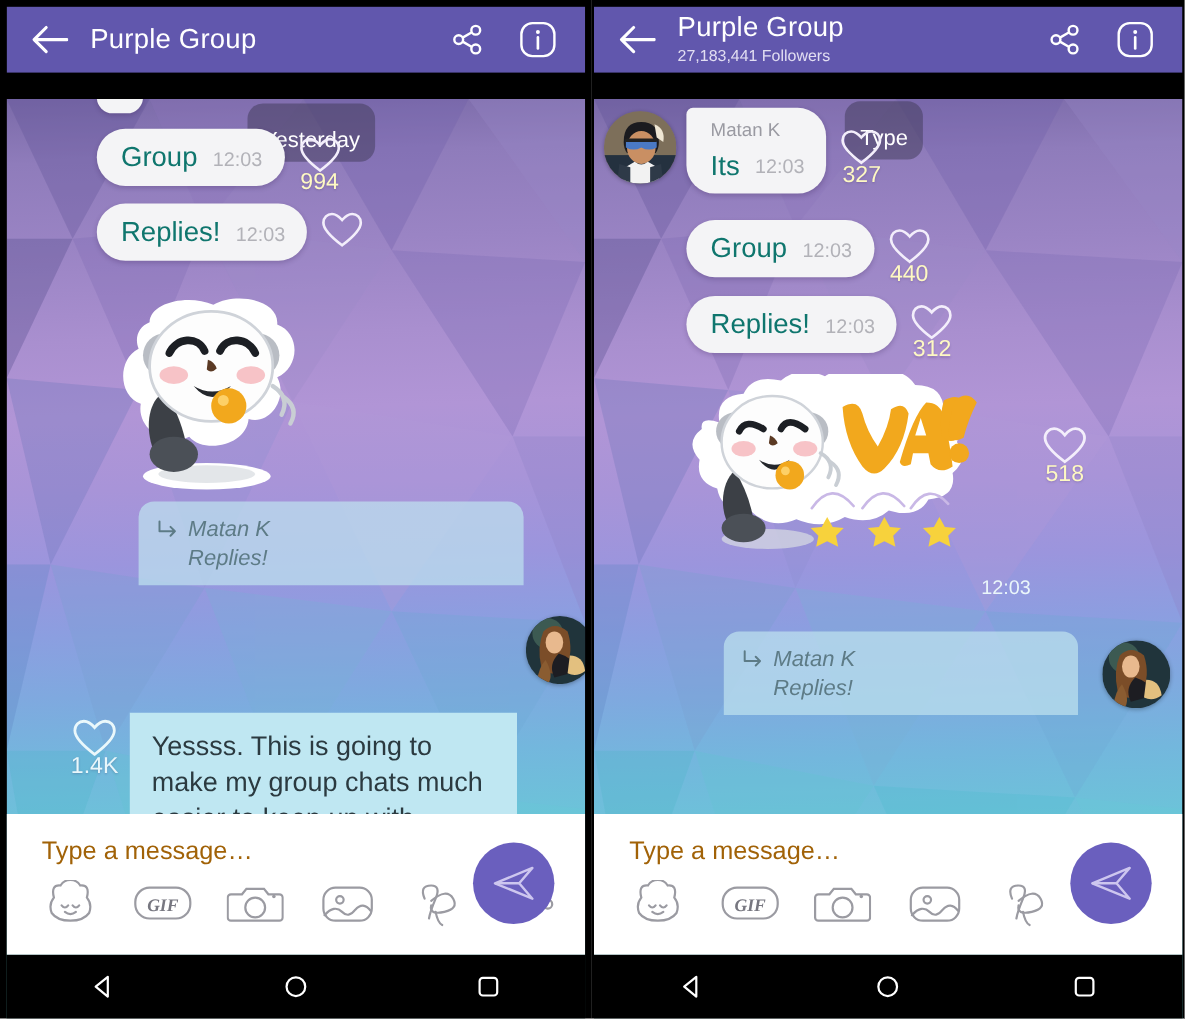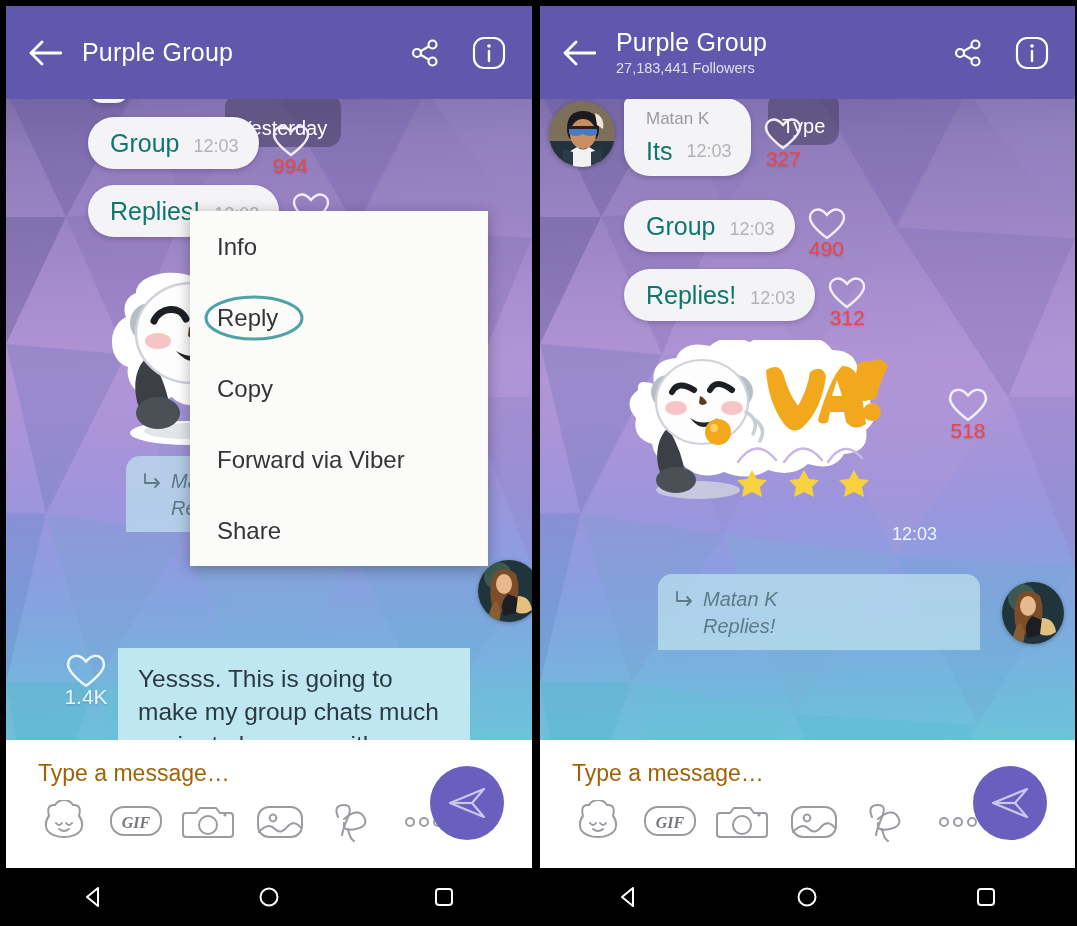--- a/index.html
+++ b/index.html
@@ -11,21 +11,21 @@
   }
   .stage { position: relative; width: 1077px; height: 926px; display: flex; background: #cfcfcf; }
 
   .phone { position: relative; width: 538px; height: 926px; overflow: hidden; background: #000; }
   .phone.right { width: 539px; }
   .phone .screen { position: absolute; left: 6px; top: 6px; right: 6px; bottom: 0; overflow: hidden; background:#000; }
   .phone.right .screen { left: 2px; right: 2px; }
 
   
   .appbar {
-    position: relative; height: 93px; background: #6157ad;
+    position: relative; height: 60px; background: #6157ad;
     display: flex; align-items: center; padding: 0 18px 0 22px; z-index: 40;
   }
   .appbar .back { width: 44px; flex: 0 0 44px; display: flex; align-items: center; justify-content: flex-start; }
   .appbar .titles { flex: 1 1 auto; padding-left: 10px; }
   .appbar .t1 { color: #ffffff; font-size: 25px; line-height: 29px; font-weight: 400; letter-spacing: .2px; }
   .appbar .t2 { color: #e2def2; font-size: 14.5px; line-height: 20px; margin-top: 1px; }
   .appbar .acts { display: flex; align-items: center; gap: 26px; padding-right: 6px; }
   .icon-btn { width: 38px; height: 38px; display: flex; align-items: center; justify-content: center; }
 
   
@@ -49,21 +49,21 @@
     box-shadow: 0 2px 5px rgba(40,20,70,.22);
     display: flex; align-items: baseline; gap: 14px; white-space: nowrap;
   }
   .bubble .txt { color: #0f766e; font-size: 25px; line-height: 30px; }
   .bubble .time { color: #b2b2b8; font-size: 18px; }
   .bubble .sender { color: #9a9aa2; font-size: 17px; line-height: 22px; }
   .bubble.named { flex-direction: column; align-items: flex-start; gap: 6px; padding: 10px 20px 10px 22px; border-top-left-radius: 6px; }
   .bubble.named .line2 { display: flex; align-items: center; gap: 14px; }
 
   .likes { display: flex; flex-direction: column; align-items: center; margin-left: 12px; margin-top: 6px; }
-  .likes .cnt { color: #ef4444; font-size: 21px; line-height: 22px; margin-top: -4px; text-shadow: 0 1px 2px rgba(60,40,90,.25); }
+  .likes .cnt { color: #fef9c3; font-size: 21px; line-height: 22px; margin-top: -4px; text-shadow: 0 1px 2px rgba(60,40,90,.25); }
   .likes.dark .cnt { color: #e9f7fb; }
 
   .avatar { width: 58px; height: 58px; border-radius: 50%; overflow: hidden; flex: 0 0 58px; box-shadow: 0 1px 4px rgba(0,0,0,.3); }
   .avatar svg { display: block; }
 
   .daybadge {
     position: absolute; background: rgba(70,62,94,.55); color: #fff;
     font-size: 20px; line-height: 24px; padding: 22px 14px 7px; border-radius: 14px;
   }
 
@@ -90,21 +90,21 @@
   .ctxmenu {
     position: absolute; background: #fbfbfa; z-index: 60;
     box-shadow: 0 3px 14px rgba(0,0,0,.30);
   }
   .ctxitem { color: #353538; font-size: 24px; line-height: 30px; padding: 0 0 0 27px; display: flex; align-items: center; height: 71px; position: relative; }
   .ctxitem .ring { position: absolute; left: 12px; top: 50%; transform: translateY(-50%); }
 
   
   .composer { position: absolute; left: 0; right: 0; bottom: 58px; height: 128px; background: #ffffff; z-index: 30; }
   .composer .ph { color: #a16207; font-size: 23px; padding: 20px 0 0 32px; }
-  .composer .tools { display: flex; align-items: center; gap: 0; padding: 6px 0 0 22px; }
+  .composer .tools { display: flex; align-items: center; gap: 12px; padding: 6px 0 0 22px; }
   .composer .tool { width: 72px; height: 56px; display: flex; align-items: center; justify-content: center; }
   .sendbtn { position: absolute; right: 28px; top: 26px; width: 74px; height: 74px; border-radius: 50%; background: #6a5fbe; display: flex; align-items: center; justify-content: center; }
 
   
   .navbar { position: absolute; left: 0; right: 0; bottom: 0; height: 58px; background: #000; display: flex; align-items: center; justify-content: space-around; z-index: 50; }
   .navbar .nb { width: 70px; height: 40px; display: flex; align-items: center; justify-content: center; }
 </style>
 </head>
 <body>
 
@@ -261,40 +261,20 @@
               <circle cx="20" cy="16" r="14" fill="#3c5a52"></circle>
               <path d="M16 14 q10 -10 22 0 q6 18 -2 34 q-12 10 -22 -2 q-4 -18 2 -32 Z" fill="#7b4d28"></path>
               <ellipse cx="26" cy="24" rx="8" ry="10" fill="#e8b98e"></ellipse>
               <path d="M30 34 q14 4 18 16 l-22 6 q-6 -12 4 -22 Z" fill="#1d1d22"></path>
               <path d="M40 36 q12 0 14 14 q-8 6 -16 2 Z" fill="#e3c07f"></path>
               <path d="M18 40 q8 14 2 22 l-10 -2 q2 -14 8 -20 Z" fill="#8a5c31"></path>
             </svg>
           </div>
         </div>
 
-        <div class="ctxmenu" style="left:184px; top:121px; width:298px;">
-          <div class="ctxitem">
-            <span>Info</span>
-          </div>
-          <div class="ctxitem">
-            <svg class="ring" width="104" height="52" viewBox="0 0 104 52">
-              <ellipse cx="52" cy="26" rx="48" ry="21" fill="none" stroke="#4fa2a6" stroke-width="3"></ellipse>
-            </svg>
-            <span style="position:relative;">Reply</span>
-          </div>
-          <div class="ctxitem">
-            <span>Copy</span>
-          </div>
-          <div class="ctxitem">
-            <span>Forward via Viber</span>
-          </div>
-          <div class="ctxitem">
-            <span>Share</span>
-          </div>
-        </div>
       </div>
 
       <div class="composer">
         <div class="ph">Type a message…</div>
         <div class="tools">
           <div class="tool">
             <svg width="48" height="42" viewBox="0 0 48 42">
               <path d="M9 16 q-3 -12 6 -11 q3 -5 9 -5 q6 0 9 5 q9 -1 6 11 q5 6 2 14 q-5 7 -17 7 q-12 0 -17 -7 q-3 -8 2 -14 Z" fill="none" stroke="#9b9ba2" stroke-width="2"></path>
               <path d="M16 23 q3 4 6 0" fill="none" stroke="#9b9ba2" stroke-width="2" stroke-linecap="round"></path>
               <path d="M26 23 q3 4 6 0" fill="none" stroke="#9b9ba2" stroke-width="2" stroke-linecap="round"></path>
@@ -464,21 +444,21 @@
 
           <div class="row" style="left:84px; top:110px;">
             <div class="bubble">
               <span class="txt">Group</span>
               <span class="time">12:03</span>
             </div>
             <div class="likes">
               <svg width="40" height="36" viewBox="0 0 40 36">
                 <path d="M20 32 C8 23 3 17 3 11.5 C3 6.8 6.6 3.5 10.8 3.5 C14 3.5 17 5.4 20 9 C23 5.4 26 3.5 29.2 3.5 C33.4 3.5 37 6.8 37 11.5 C37 17 32 23 20 32 Z" fill="none" stroke="#f3eefb" stroke-width="2.4"></path>
               </svg>
-              <span class="cnt">490</span>
+              <span class="cnt">440</span>
             </div>
           </div>
 
           <div class="row" style="left:84px; top:179px;">
             <div class="bubble">
               <span class="txt">Replies!</span>
               <span class="time">12:03</span>
             </div>
             <div class="likes">
               <svg width="40" height="36" viewBox="0 0 40 36">

